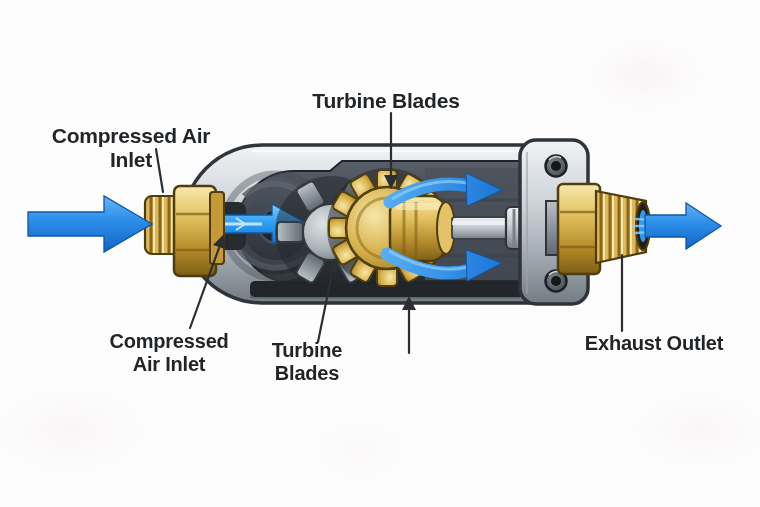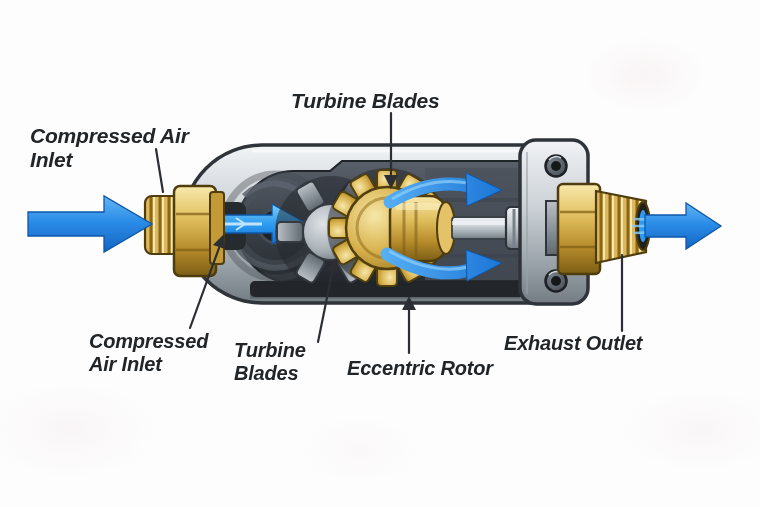--- a/index.html
+++ b/index.html
@@ -9,31 +9,30 @@
     background:
       radial-gradient(90px 55px at 645px 75px, rgba(246,236,238,.55), transparent 70%),
       radial-gradient(120px 70px at 70px 430px, rgba(246,238,240,.5), transparent 70%),
       radial-gradient(110px 60px at 700px 430px, rgba(245,237,239,.45), transparent 70%),
       radial-gradient(80px 50px at 360px 450px, rgba(247,240,241,.4), transparent 70%),
       #fdfdfd;
     font-family:"Liberation Sans",sans-serif;
   }
   .stage svg{position:absolute;left:0;top:0;}
   .lbl{
-    position:absolute;font-weight:700;color:#222528;text-align:left;
+    position:absolute;font-weight:700;color:#222528;text-align:center;
     white-space:pre-line;line-height:1.13;letter-spacing:-0.2px;
     font-family:"Liberation Sans",sans-serif;
-    font-style:italic;
   }
   #lbl-top-inlet{left:30px;top:124px;width:202px;font-size:21px;}
   #lbl-top-turbine{left:291px;top:89px;width:190px;font-size:21px;}
   #lbl-bottom-inlet{left:89px;top:330px;width:160px;font-size:20px;}
   #lbl-bottom-turbine{left:234px;top:339px;width:146px;font-size:20px;}
   #lbl-eccentric{left:347px;top:357px;width:180px;font-size:20px;}
-  #lbl-exhaust{left:504px;top:332px;width:192px;font-size:20px;}
+  #lbl-exhaust{left:558px;top:332px;width:192px;font-size:20px;}
 </style>
 </head>
 <body>
 
 <div class="stage">
 
 <svg width="760" height="507" viewBox="0 0 760 507">
   <defs>
     <linearGradient id="blueV" x1="0" y1="0" x2="0" y2="1">
       <stop offset="0" stop-color="#64b5f4"></stop>
@@ -243,16 +242,15 @@
     <line x1="622" y1="255" x2="622" y2="331" fill="none"></line>
   </g>
 </svg>
 
 <div class="lbl" id="lbl-top-inlet">Compressed Air Inlet</div>
 <div class="lbl" id="lbl-top-turbine">Turbine Blades</div>
 <div class="lbl" id="lbl-bottom-inlet">Compressed
 Air Inlet</div>
 <div class="lbl" id="lbl-bottom-turbine">Turbine
 Blades</div>
-<div class="lbl" id="lbl-eccentric">Eccentric Rotor</div>
 <div class="lbl" id="lbl-exhaust">Exhaust Outlet</div>
 
 </div>
 
 </body></html>

